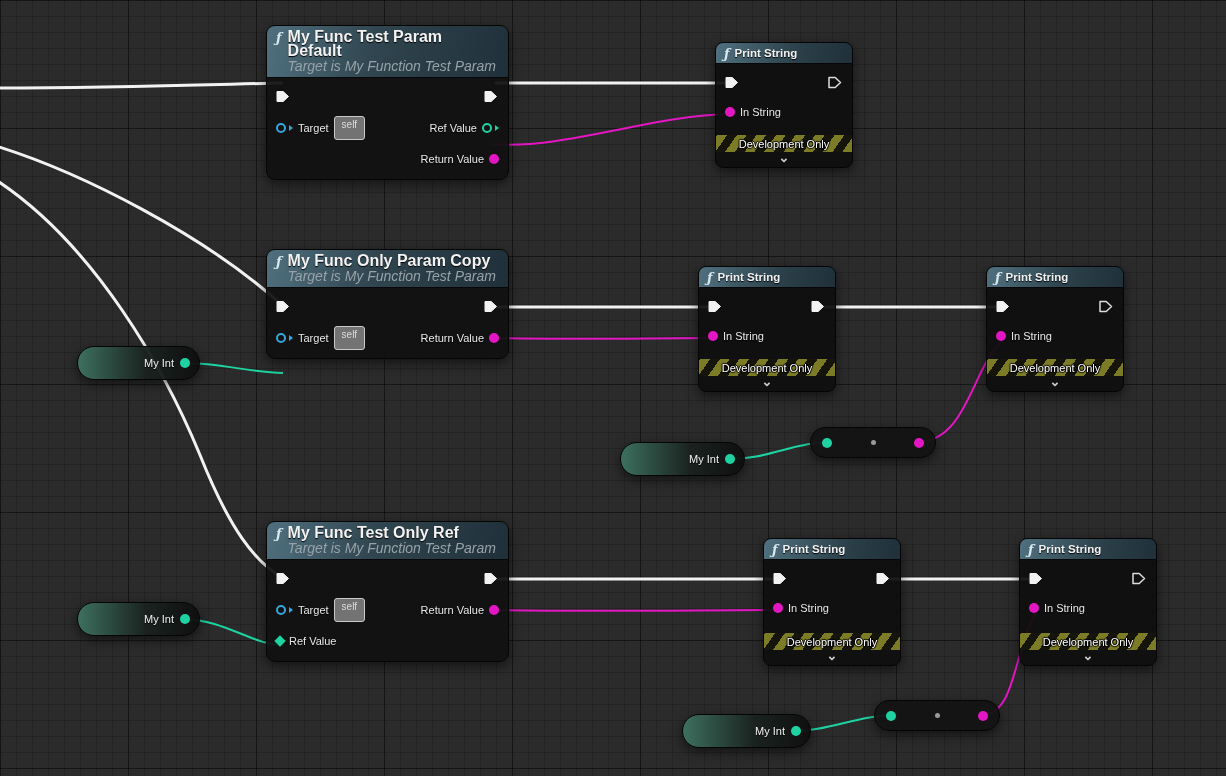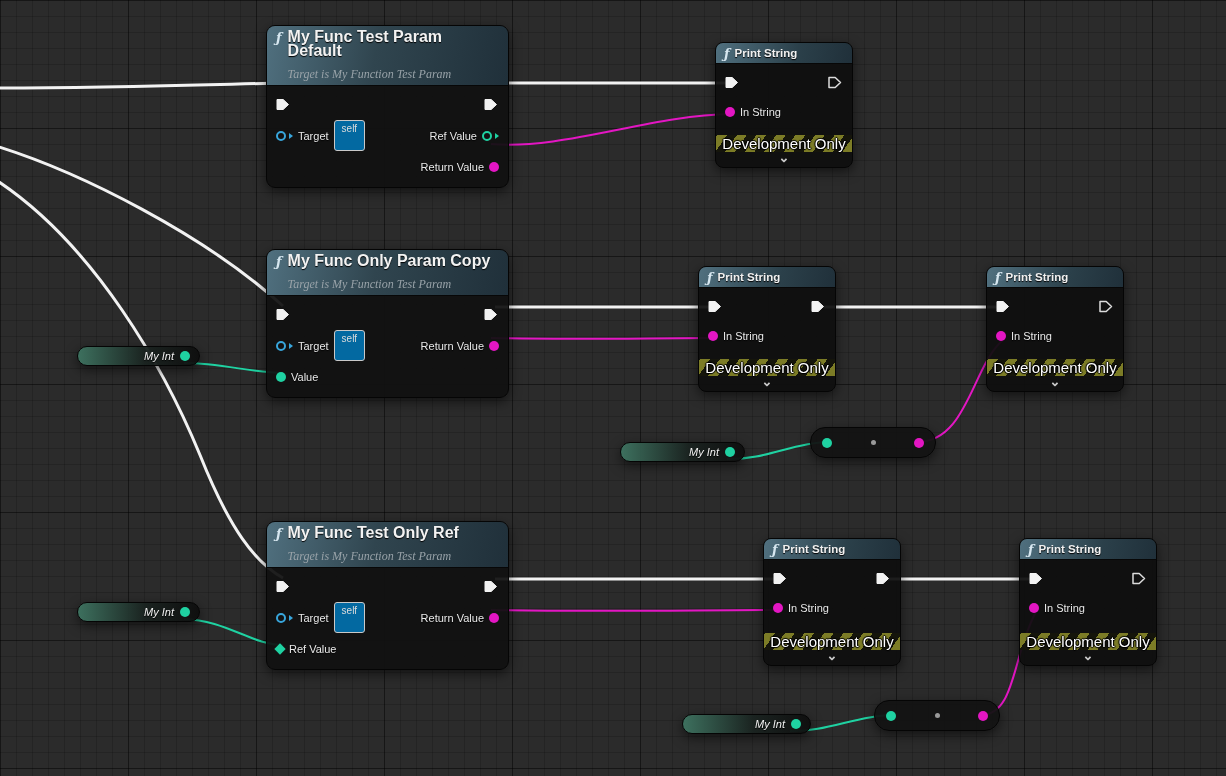--- a/index.html
+++ b/index.html
@@ -36,31 +36,31 @@
     border-radius:8px 8px 0 0;
     border-bottom:1px solid #070707;
     background: linear-gradient(100deg, #50707f 0%, #30454f 45%, #20303a 100%);
   }
   .fn-icon {
     font-family:"DejaVu Serif", serif;
     font-style:italic; font-weight:bold;
     color:#d7e7f0; font-size:13px; line-height:15px;
   }
   .fn-title { font-size:16px; font-weight:bold; color:#f3f3f3; text-shadow:0 1px 1px #000; line-height:14px; }
-  .fn-subtitle { font-size:12px; font-style:italic; color:#98a2a8; margin-top:10px; line-height:12px;font-family:Liberation Serif, serif; }
+  .fn-subtitle { font-size:14px; font-style:italic; color:#98a2a8; margin-top:2px; line-height:12px; }
 
   .prow { display:flex; align-items:center; justify-content:space-between; height:31px; padding:0 9px; }
   .prow.first { margin-top:3px; }
   .pgroup { display:flex; align-items:center; gap:5px; }
   .plabel { font-size:11px; color:#e8e8e8; text-shadow:0 1px 1px #000; white-space:nowrap; }
 
   .self-box {
     font-size:10px; color:#dcdcdc;
     border:1px solid #c9c9c9; border-radius:3px;
-    background:#0369a1; padding:0 7px; height:31px; line-height:15px;
+    background:#737373; padding:0 7px; height:24px; line-height:15px;
   }
 
   .execpin { display:block; }
   .exec-filled { fill:#f2f2f2; stroke:#f2f2f2; stroke-width:1; stroke-linejoin:round; }
   .exec-hollow { fill:none; stroke:#dcdcdc; stroke-width:1.5; stroke-linejoin:round; }
 
   .pc { display:inline-block; border-radius:50%; }
   .pc-filled-string { width:10px; height:10px; background:#e316c3; }
   .pc-filled-int    { width:10px; height:10px; background:#1fd2a2; }
   .pc-hollow-int    { width:10px; height:10px; border:2px solid #1fd2a2; background:transparent; }
@@ -82,31 +82,30 @@
     background: linear-gradient(100deg, #50707f 0%, #2b404a 60%, #20303a 100%);
   }
   .print-title { font-size:11.5px; font-weight:bold; color:#f1f1f1; text-shadow:0 1px 1px #000; }
   .print-node .prow { height:30px; }
   .banner {
     margin-top:auto; height:17px;
     background: repeating-linear-gradient(-55deg, #7c7c26 0 8px, #15150b 8px 16px);
     display:flex; align-items:center; justify-content:center;
   }
   .banner-text {
-    font-size:15px; color:#ffffff;
+    font-size:11px; color:#ffffff;
     text-shadow: 1px 0 1px #000, -1px 0 1px #000, 0 1px 1px #000, 0 -1px 1px #000;
   }
   .chevron { height:15px; text-align:center; color:#cccccc; font-size:13px; line-height:11px; font-weight:bold; cursor:pointer; }
 
   .var-node {
-    height:20px; border-radius:17px;
+    height:34px; border-radius:17px;
     background: linear-gradient(90deg, rgba(62,116,97,0.95) 0%, rgba(26,35,32,0.96) 55%, rgba(14,14,14,0.96) 100%);
     display:flex; align-items:center; justify-content:flex-end; gap:6px;
     padding:0 9px;
-    font-style:italic;
   }
   .var-label { font-size:11px; color:#f2f2f2; text-shadow:0 1px 1px #000; }
 
   .conv-node {
     height:31px; border-radius:15px;
     background: rgba(19,19,19,0.95);
     display:flex; align-items:center; justify-content:space-between;
     padding:0 11px;
   }
   .conv-dot { width:5px; height:5px; border-radius:50%; background:#9a9a9a; }
@@ -220,27 +219,20 @@
       <span class="pc pc-hollow-obj"></span>
         <span class="ref-arrow-obj"></span>
       <span class="plabel">Target</span>
       <span class="self-box">self</span>
     </div>
     <div class="pgroup">
       <span class="plabel">Return Value</span>
       <span class="pc pc-filled-string"></span>
     </div>
   </div>
-  <div class="prow">
-    <div class="pgroup">
-      <span class="pc pc-filled-int"></span>
-      <span class="plabel">Value</span>
-    </div>
-    <div class="pgroup"></div>
-  </div>
 </div>
 
 <div class="print-node" style="left:698px; top:266px;">
   <div class="print-header">
     <span class="fn-icon">ƒ</span>
     <span class="print-title">Print String</span>
   </div>
   <div class="prow first">
     <svg class="execpin" width="15" height="13" viewBox="0 0 15 13">
         <path class="exec-filled" d="M1 1.5h6.2l5.3 5-5.3 5H1z"></path>

